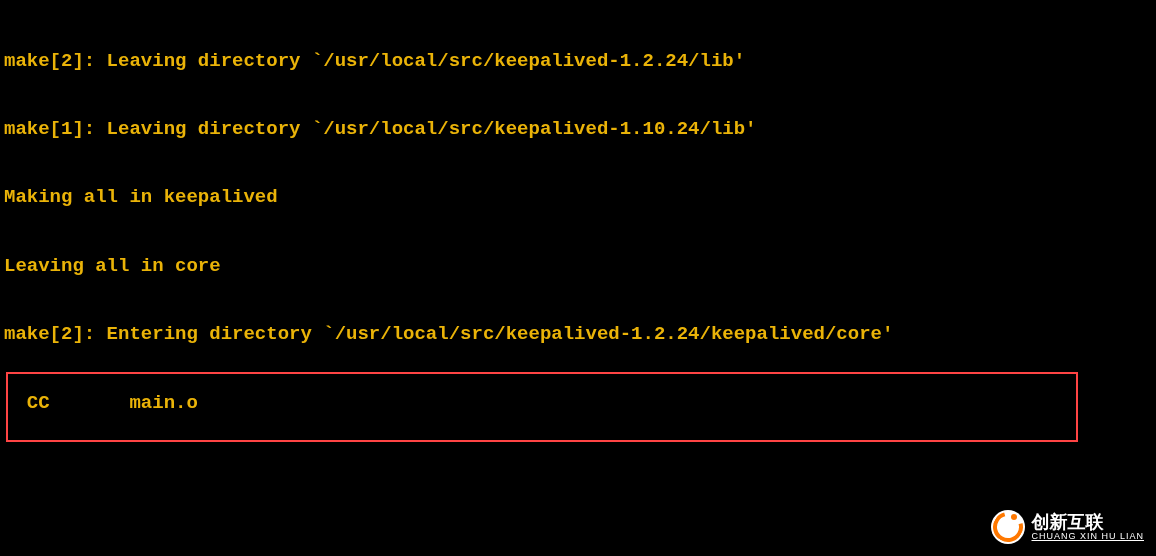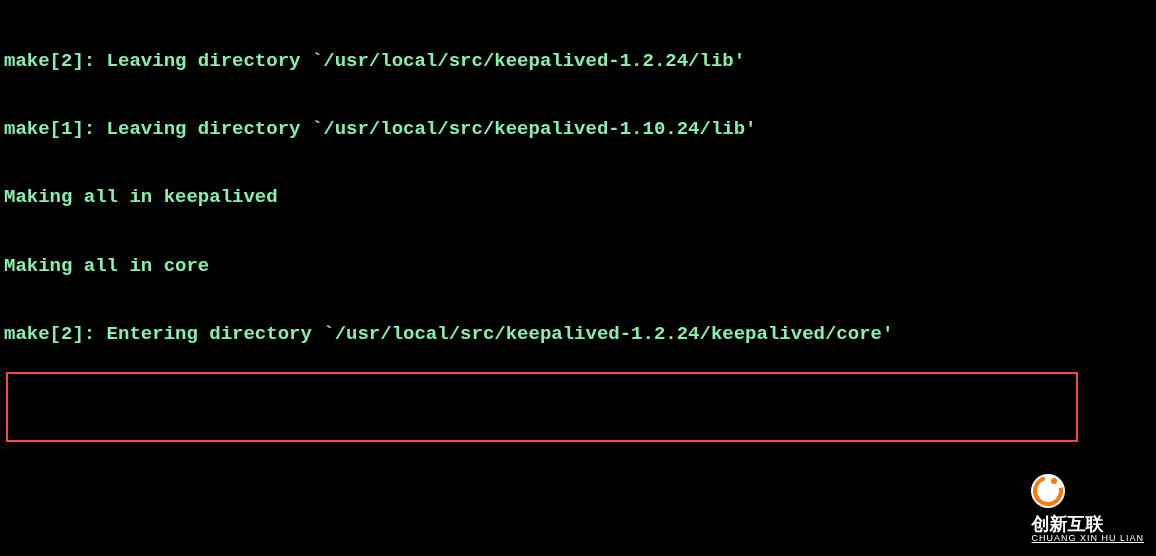--- a/index.html
+++ b/index.html
@@ -18,43 +18,42 @@
       overflow: hidden;
       position: relative;
       font-weight: bold;
     }
     .terminal {
       white-space: pre;
       color: #00ff00;
     }
     .line {
       display: block;
-      color: #86efac;
+      color: #eab308;
     }
     .highlight-box {
       border: 2px solid #ff4444;
       position: absolute;
       left: 6px;
       top: 372px;
       width: 1072px;
       height: 70px;
       pointer-events: none;
     }
     .watermark {
       position: absolute;
       right: 12px;
       bottom: 12px;
       display: flex;
-      align-items: flex-start;
+      align-items: center;
       gap: 6px;
       color: #fff;
       font-family: "Microsoft YaHei", sans-serif;
       font-weight: bold;
       font-size: 18px;
-      flex-direction: column;
     }
     .watermark-sub {
       font-size: 9px;
       font-weight: normal;
       letter-spacing: 1px;
       display: block;
       margin-top: -2px;
       text-decoration: underline;
     }
     .watermark-text {
@@ -93,22 +92,23 @@
       right: 8px;
     }
   </style>
 </head>
 <body>
 
 <div class="terminal">
   <span class="line">make[2]: Leaving directory `/usr/local/src/keepalived-1.2.24/lib'</span>
   <span class="line">make[1]: Leaving directory `/usr/local/src/keepalived-1.10.24/lib'</span>
   <span class="line">Making all in keepalived</span>
-  <span class="line">Making all in core</span>
+  <span class="line">Leaving all in core</span>
   <span class="line">make[2]: Entering directory `/usr/local/src/keepalived-1.2.24/keepalived/core'</span>
+  <span class="line">  CC       main.o</span>
   
   
   
   
   
   
   
   
   
   

